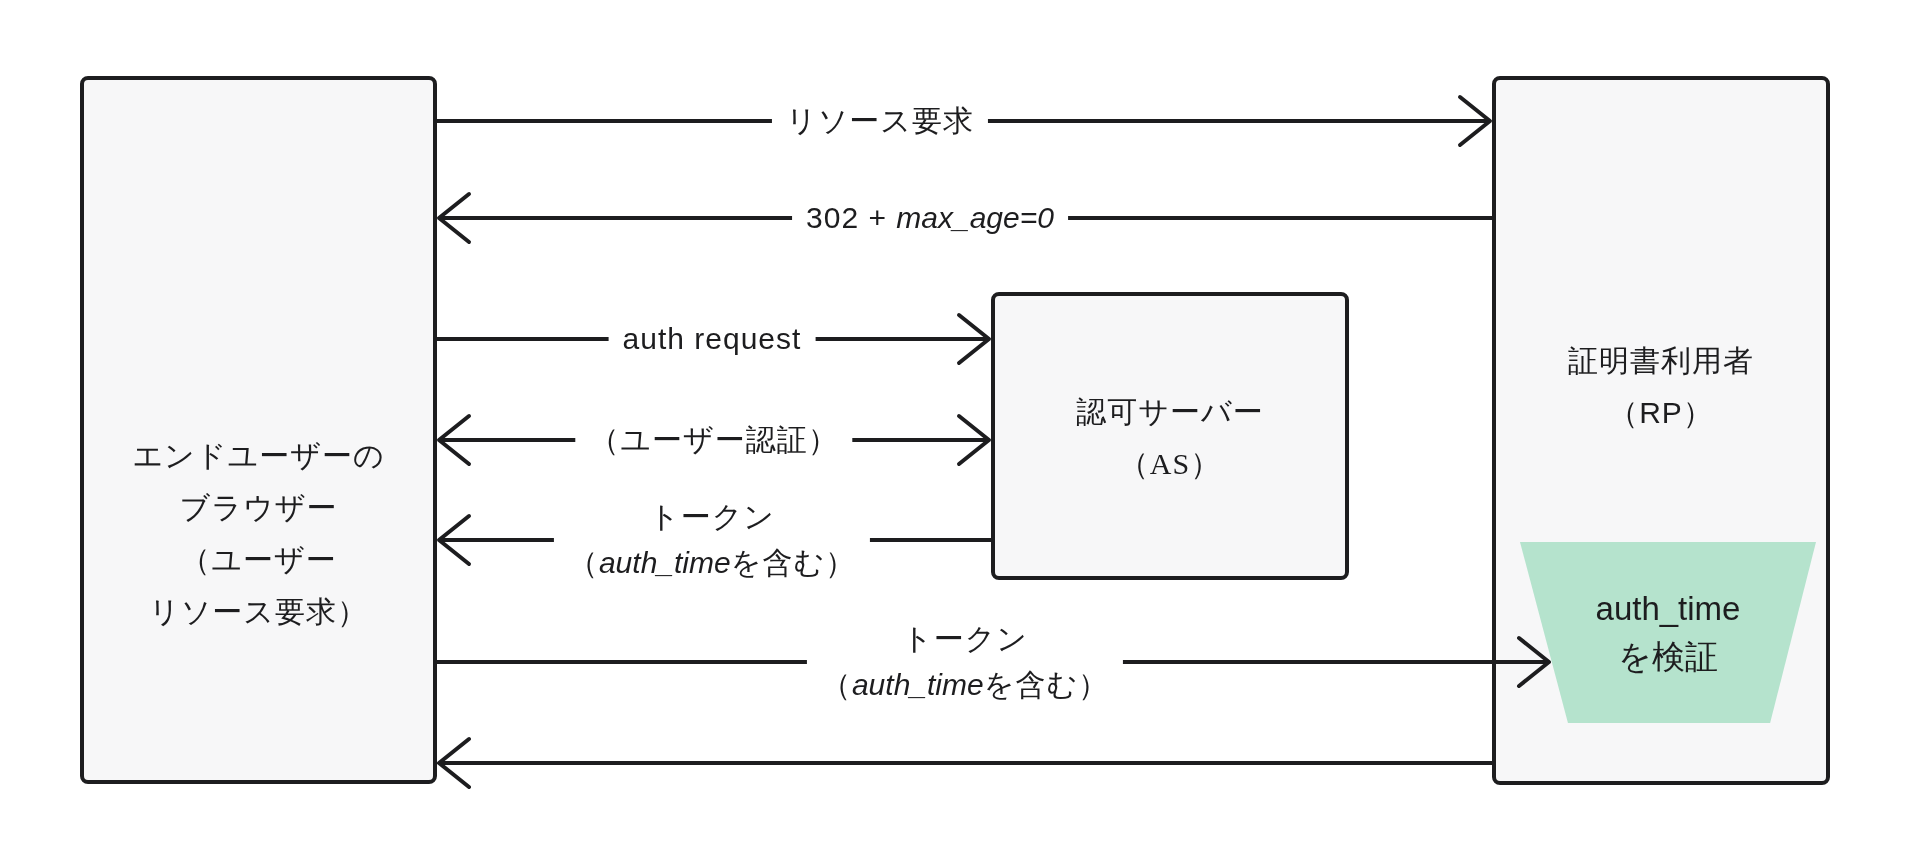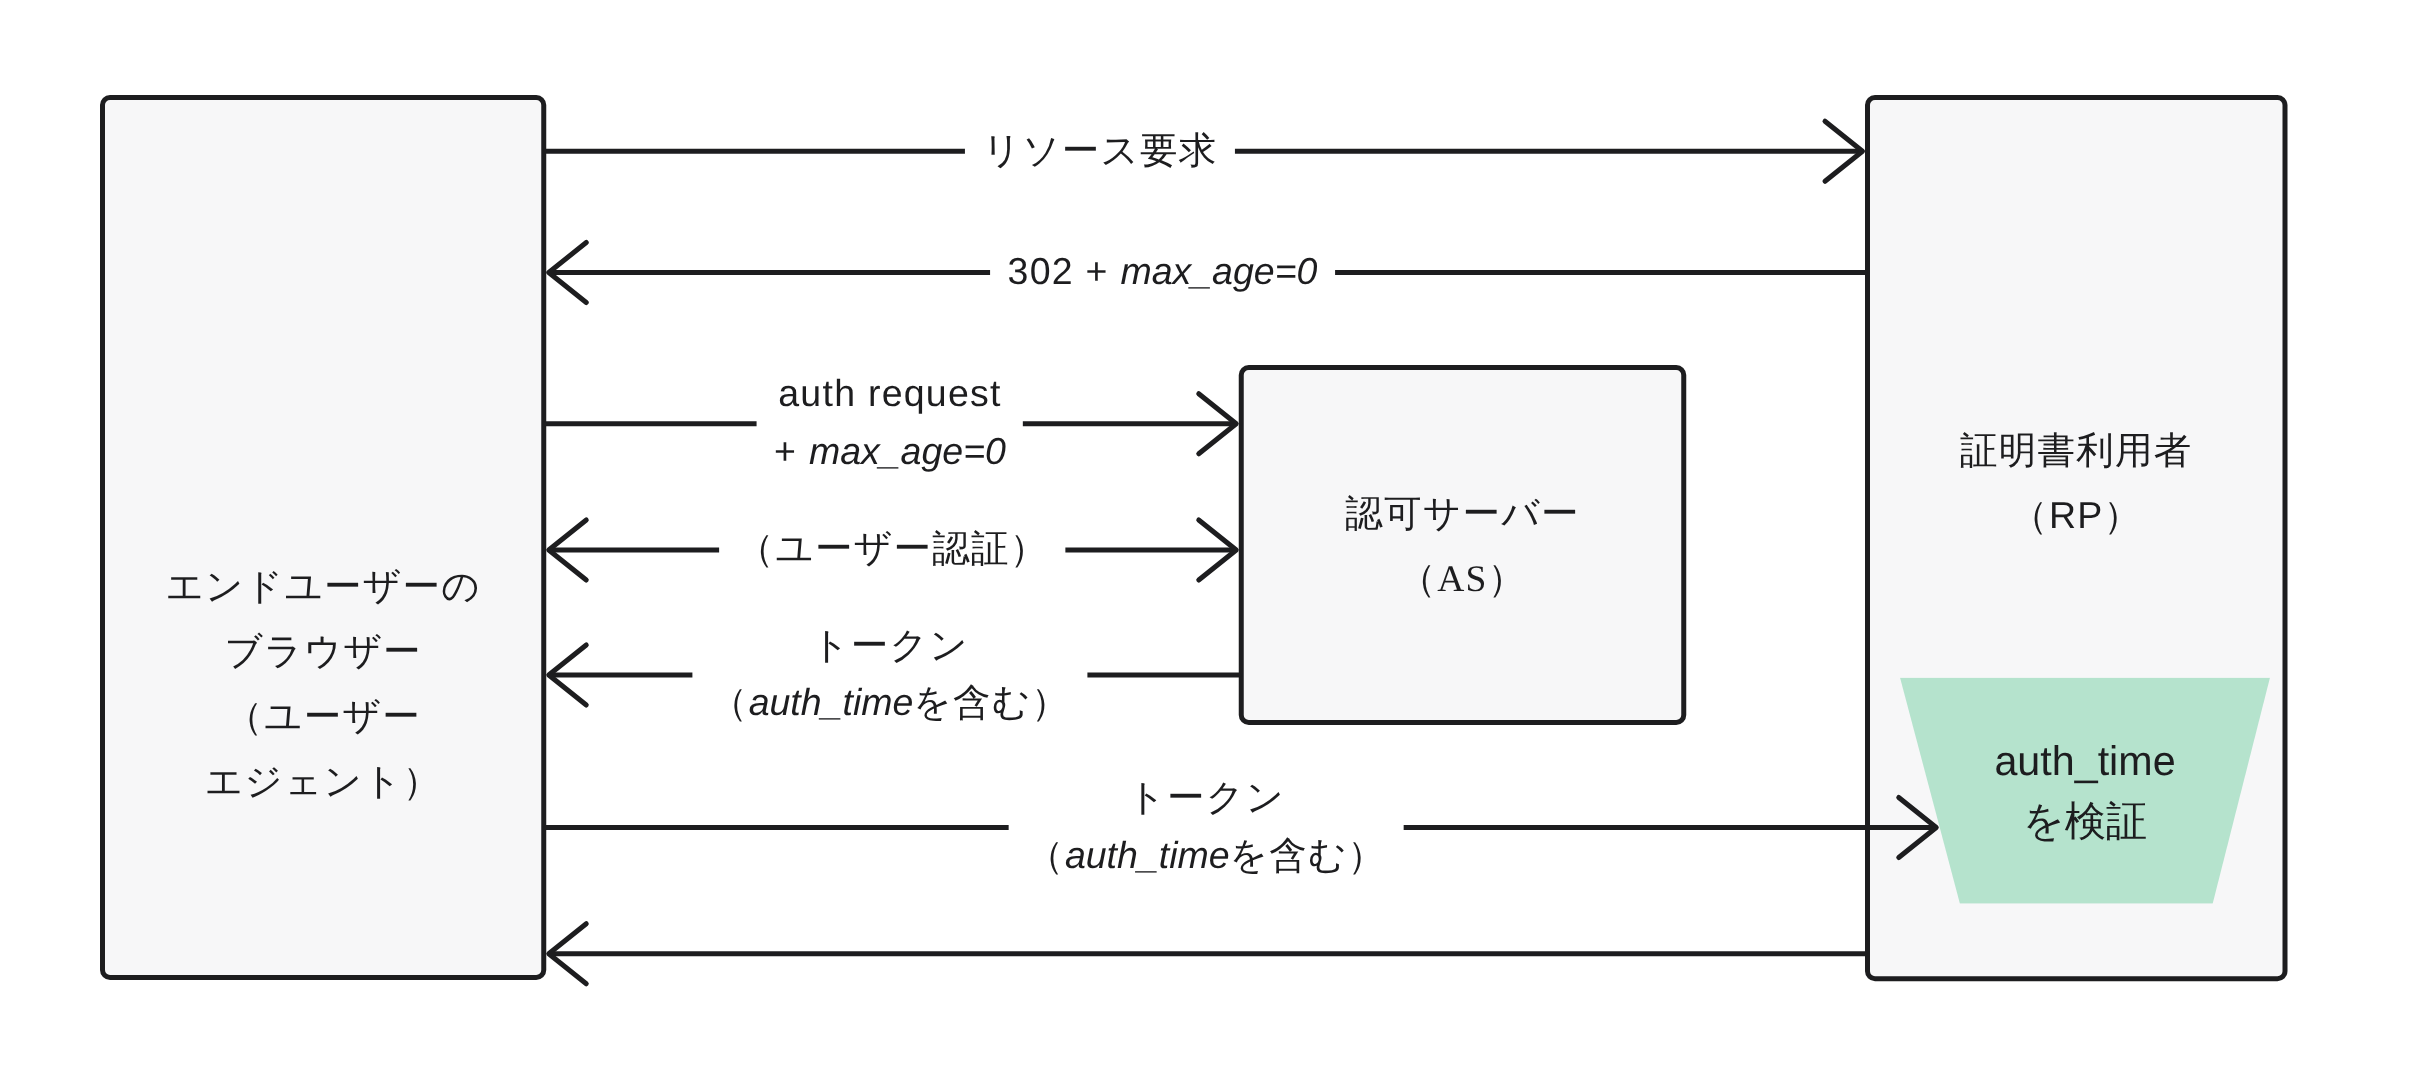--- a/index.html
+++ b/index.html
@@ -23,21 +23,21 @@
     border:4px solid var(--ink,#1d1d1f);
     border-radius:8px;
   }
   .box-label{
     position:absolute;left:0;right:0;
     text-align:center;
     font-size:30px;font-weight:500;line-height:52px;
     letter-spacing:1px;
   }
   .browser-box{left:80px;top:76px;width:357px;height:708px;}
-  .browser-box .box-label{top:364px;}
+  .browser-box .box-label{top:350px;}
   .as-box{left:991px;top:292px;width:358px;height:288px;}
   .as-box .box-label{top:90px;font-family:Liberation Serif, serif;}
   .rp-box{left:1492px;top:76px;width:338px;height:709px;}
   .rp-box .box-label{top:255px;}
   .trapezoid{
     position:absolute;left:1520px;top:542px;width:296px;height:181px;
     background:var(--trapezoid-fill,#b5e3cd);
     clip-path:polygon(0 0,100% 0,84.5% 100%,16.2% 100%);
     display:flex;flex-direction:column;align-items:center;justify-content:center;
     text-align:center;font-size:33px;font-weight:500;line-height:48px;
@@ -59,21 +59,21 @@
 </head>
 <body>
 
 <div class="stage">
 
   <div class="box browser-box">
     <div class="box-label">
       <div>エンドユーザーの</div>
       <div>ブラウザー</div>
       <div>（ユーザー</div>
-      <div>エジェント）</div>
+      <div>リソース要求）</div>
     </div>
   </div>
 
   <div class="box as-box">
     <div class="box-label">
       <div>認可サーバー</div>
       <div>（AS）</div>
     </div>
   </div>
 
@@ -124,23 +124,20 @@
   <div class="alabel" style="left:880px;top:121px">
     <span>リソース要求</span>
   </div>
 
   <div class="alabel" style="left:930px;top:218px">
     <span>302 + </span><span class="it">max_age=0</span>
   </div>
 
   <div class="alabel" style="left:712px;top:339px">
     <div>auth request</div>
-    <div>
-      <span>+ </span><span class="it">max_age=0</span>
-    </div>
   </div>
 
   <div class="alabel" style="left:714px;top:440px">
     <span>（ユーザー認証）</span>
   </div>
 
   <div class="alabel" style="left:712px;top:540px">
     <div>トークン</div>
     <div>
       <span>（</span><span class="it">auth_time</span><span>を含む）</span>

